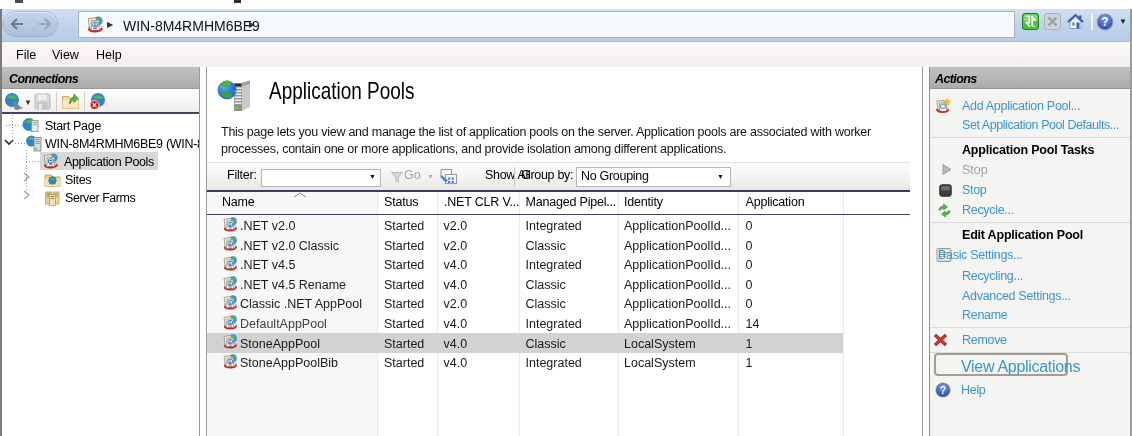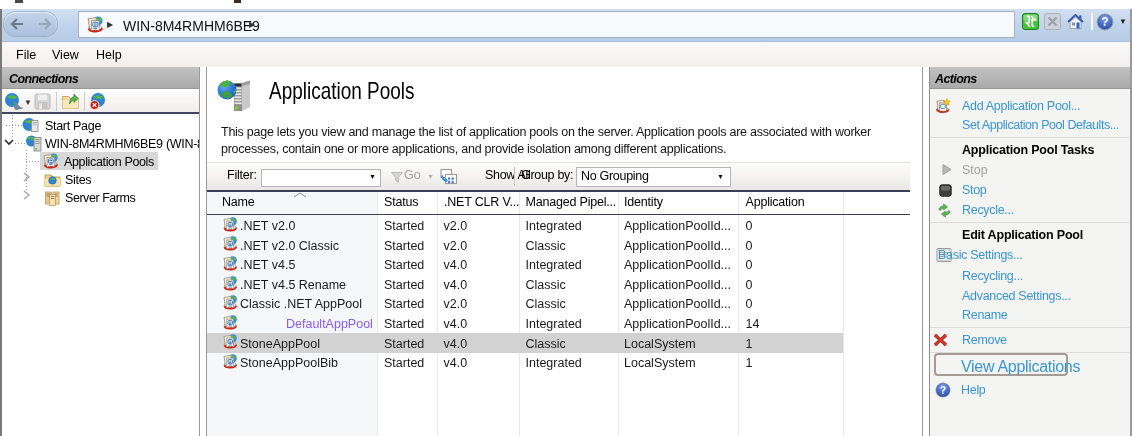--- a/index.html
+++ b/index.html
@@ -321,21 +321,21 @@
   </svg>
 <div class="abs" style="left:240px;top:298.4px;line-height:1;font-size:12.5px;color:#1a1a1a;">Classic .NET AppPool</div>
 <div class="abs" style="left:384px;top:298.4px;line-height:1;font-size:12.5px;color:#1a1a1a;">Started</div>
 <div class="abs" style="left:443.5px;top:298.4px;line-height:1;font-size:12.5px;color:#1a1a1a;">v2.0</div>
 <div class="abs" style="left:525.5px;top:298.4px;line-height:1;font-size:12.5px;color:#1a1a1a;">Classic</div>
 <div class="abs" style="left:624px;top:298.4px;line-height:1;font-size:12.5px;color:#1a1a1a;">ApplicationPoolId...</div>
 <div class="abs" style="left:745.5px;top:298.4px;line-height:1;font-size:12.5px;color:#1a1a1a;">0</div>
 <svg class="abs" style="left:223px;top:314.8px;" width="15" height="15" viewBox="0 0 17 17">
     <use href="#ap"></use>
   </svg>
-<div class="abs" style="left:240px;top:318.0px;line-height:1;font-size:12.5px;color:#8b5cf6;margin-left:46px;">DefaultAppPool</div>
+<div class="abs" style="left:240px;top:318.0px;line-height:1;font-size:12.5px;color:#404040;">DefaultAppPool</div>
 <div class="abs" style="left:384px;top:318.0px;line-height:1;font-size:12.5px;color:#1a1a1a;">Started</div>
 <div class="abs" style="left:443.5px;top:318.0px;line-height:1;font-size:12.5px;color:#1a1a1a;">v4.0</div>
 <div class="abs" style="left:525.5px;top:318.0px;line-height:1;font-size:12.5px;color:#1a1a1a;">Integrated</div>
 <div class="abs" style="left:624px;top:318.0px;line-height:1;font-size:12.5px;color:#1a1a1a;">ApplicationPoolId...</div>
 <div class="abs" style="left:745.5px;top:318.0px;line-height:1;font-size:12.5px;color:#1a1a1a;">14</div>
 <svg class="abs" style="left:223px;top:334.4px;" width="15" height="15" viewBox="0 0 17 17">
     <use href="#ap"></use>
   </svg>
 <div class="abs" style="left:240px;top:337.6px;line-height:1;font-size:12.5px;color:#1a1a1a;">StoneAppPool</div>
 <div class="abs" style="left:384px;top:337.6px;line-height:1;font-size:12.5px;color:#1a1a1a;">Started</div>

